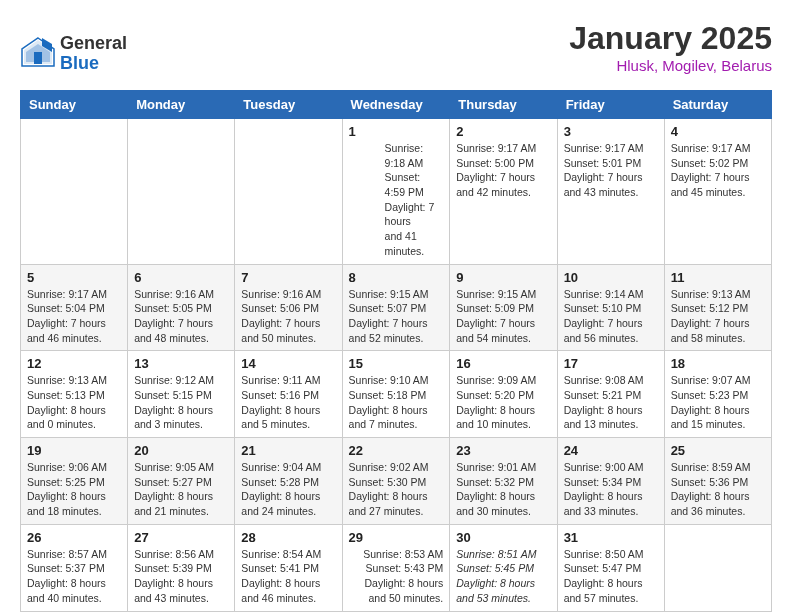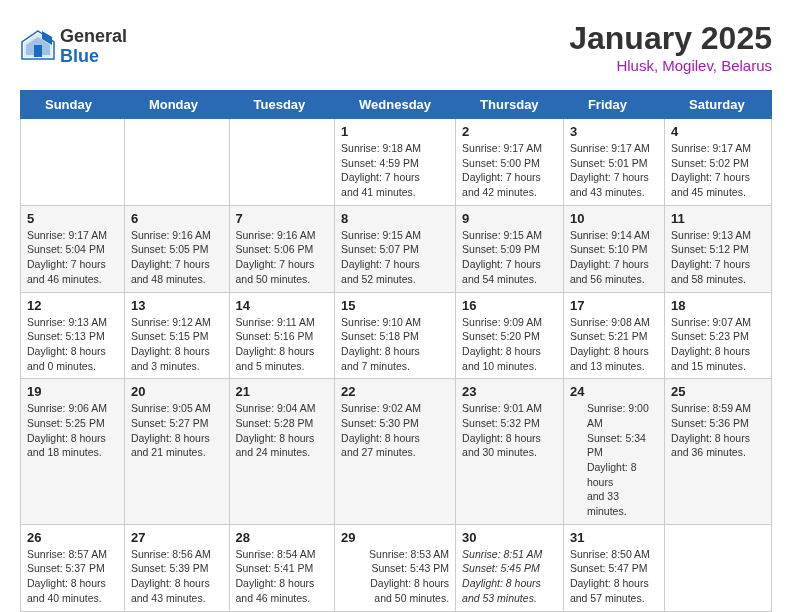--- a/index.html
+++ b/index.html
@@ -6,21 +6,21 @@
     body {
       font-family: Arial, sans-serif;
       background: #fff;
       width: 792px;
       min-height: 612px;
       padding: 20px;
     }
     .header-area {
       display: flex;
       justify-content: space-between;
-      align-items: center;
+      align-items: flex-end;
       margin-bottom: 16px;
     }
     .logo {
       display: flex;
       align-items: center;
     }
     .logo-text {
       display: flex;
       flex-direction: column;
       line-height: 1.1;
@@ -53,21 +53,21 @@
       color: #a21caf;
     }
     .calendar {
       width: 100%;
       border-collapse: collapse;
     }
     .calendar th {
       background: #2a6ab5;
       color: #fff;
       text-align: left;
-      padding: 6px 24px;
+      padding: 6px 8px;
       font-size: 13px;
       font-weight: bold;
       border: 1px solid #2a6ab5;
       margin-top: 12px;
     }
     .calendar td {
       vertical-align: top;
       border: 1px solid #ccc;
       padding: 5px 6px;
       width: 108px;
@@ -131,21 +131,21 @@
         <th>Saturday</th>
       </tr>
   </thead>
   <tbody id="calendar-body">
   <tr>
         <td class="empty-cell"></td>
         <td class="empty-cell"></td>
         <td class="empty-cell"></td>
         <td>
           <span class="day-num">1</span>
-          <div class="day-info" style="white-space: pre-line;">Sunrise: 9:18 AM
+          <div class="day-info" style="white-space: pre-line; margin-left: 36px;">Sunrise: 9:18 AM
 Sunset: 4:59 PM
 Daylight: 7 hours
 and 41 minutes.</div>
         </td>
         <td>
           <span class="day-num">2</span>
           <div class="day-info" style="white-space: pre-line;">Sunrise: 9:17 AM
 Sunset: 5:00 PM
 Daylight: 7 hours
 and 42 minutes.</div>
@@ -298,21 +298,21 @@
         </td>
         <td>
           <span class="day-num">23</span>
           <div class="day-info" style="white-space: pre-line;">Sunrise: 9:01 AM
 Sunset: 5:32 PM
 Daylight: 8 hours
 and 30 minutes.</div>
         </td>
         <td>
           <span class="day-num">24</span>
-          <div class="day-info" style="white-space: pre-line; margin-left: 17px;">Sunrise: 9:00 AM
+          <div class="day-info" style="white-space: pre-line;">Sunrise: 9:00 AM
 Sunset: 5:34 PM
 Daylight: 8 hours
 and 33 minutes.</div>
         </td>
         <td>
           <span class="day-num">25</span>
           <div class="day-info" style="white-space: pre-line;">Sunrise: 8:59 AM
 Sunset: 5:36 PM
 Daylight: 8 hours
 and 36 minutes.</div>

